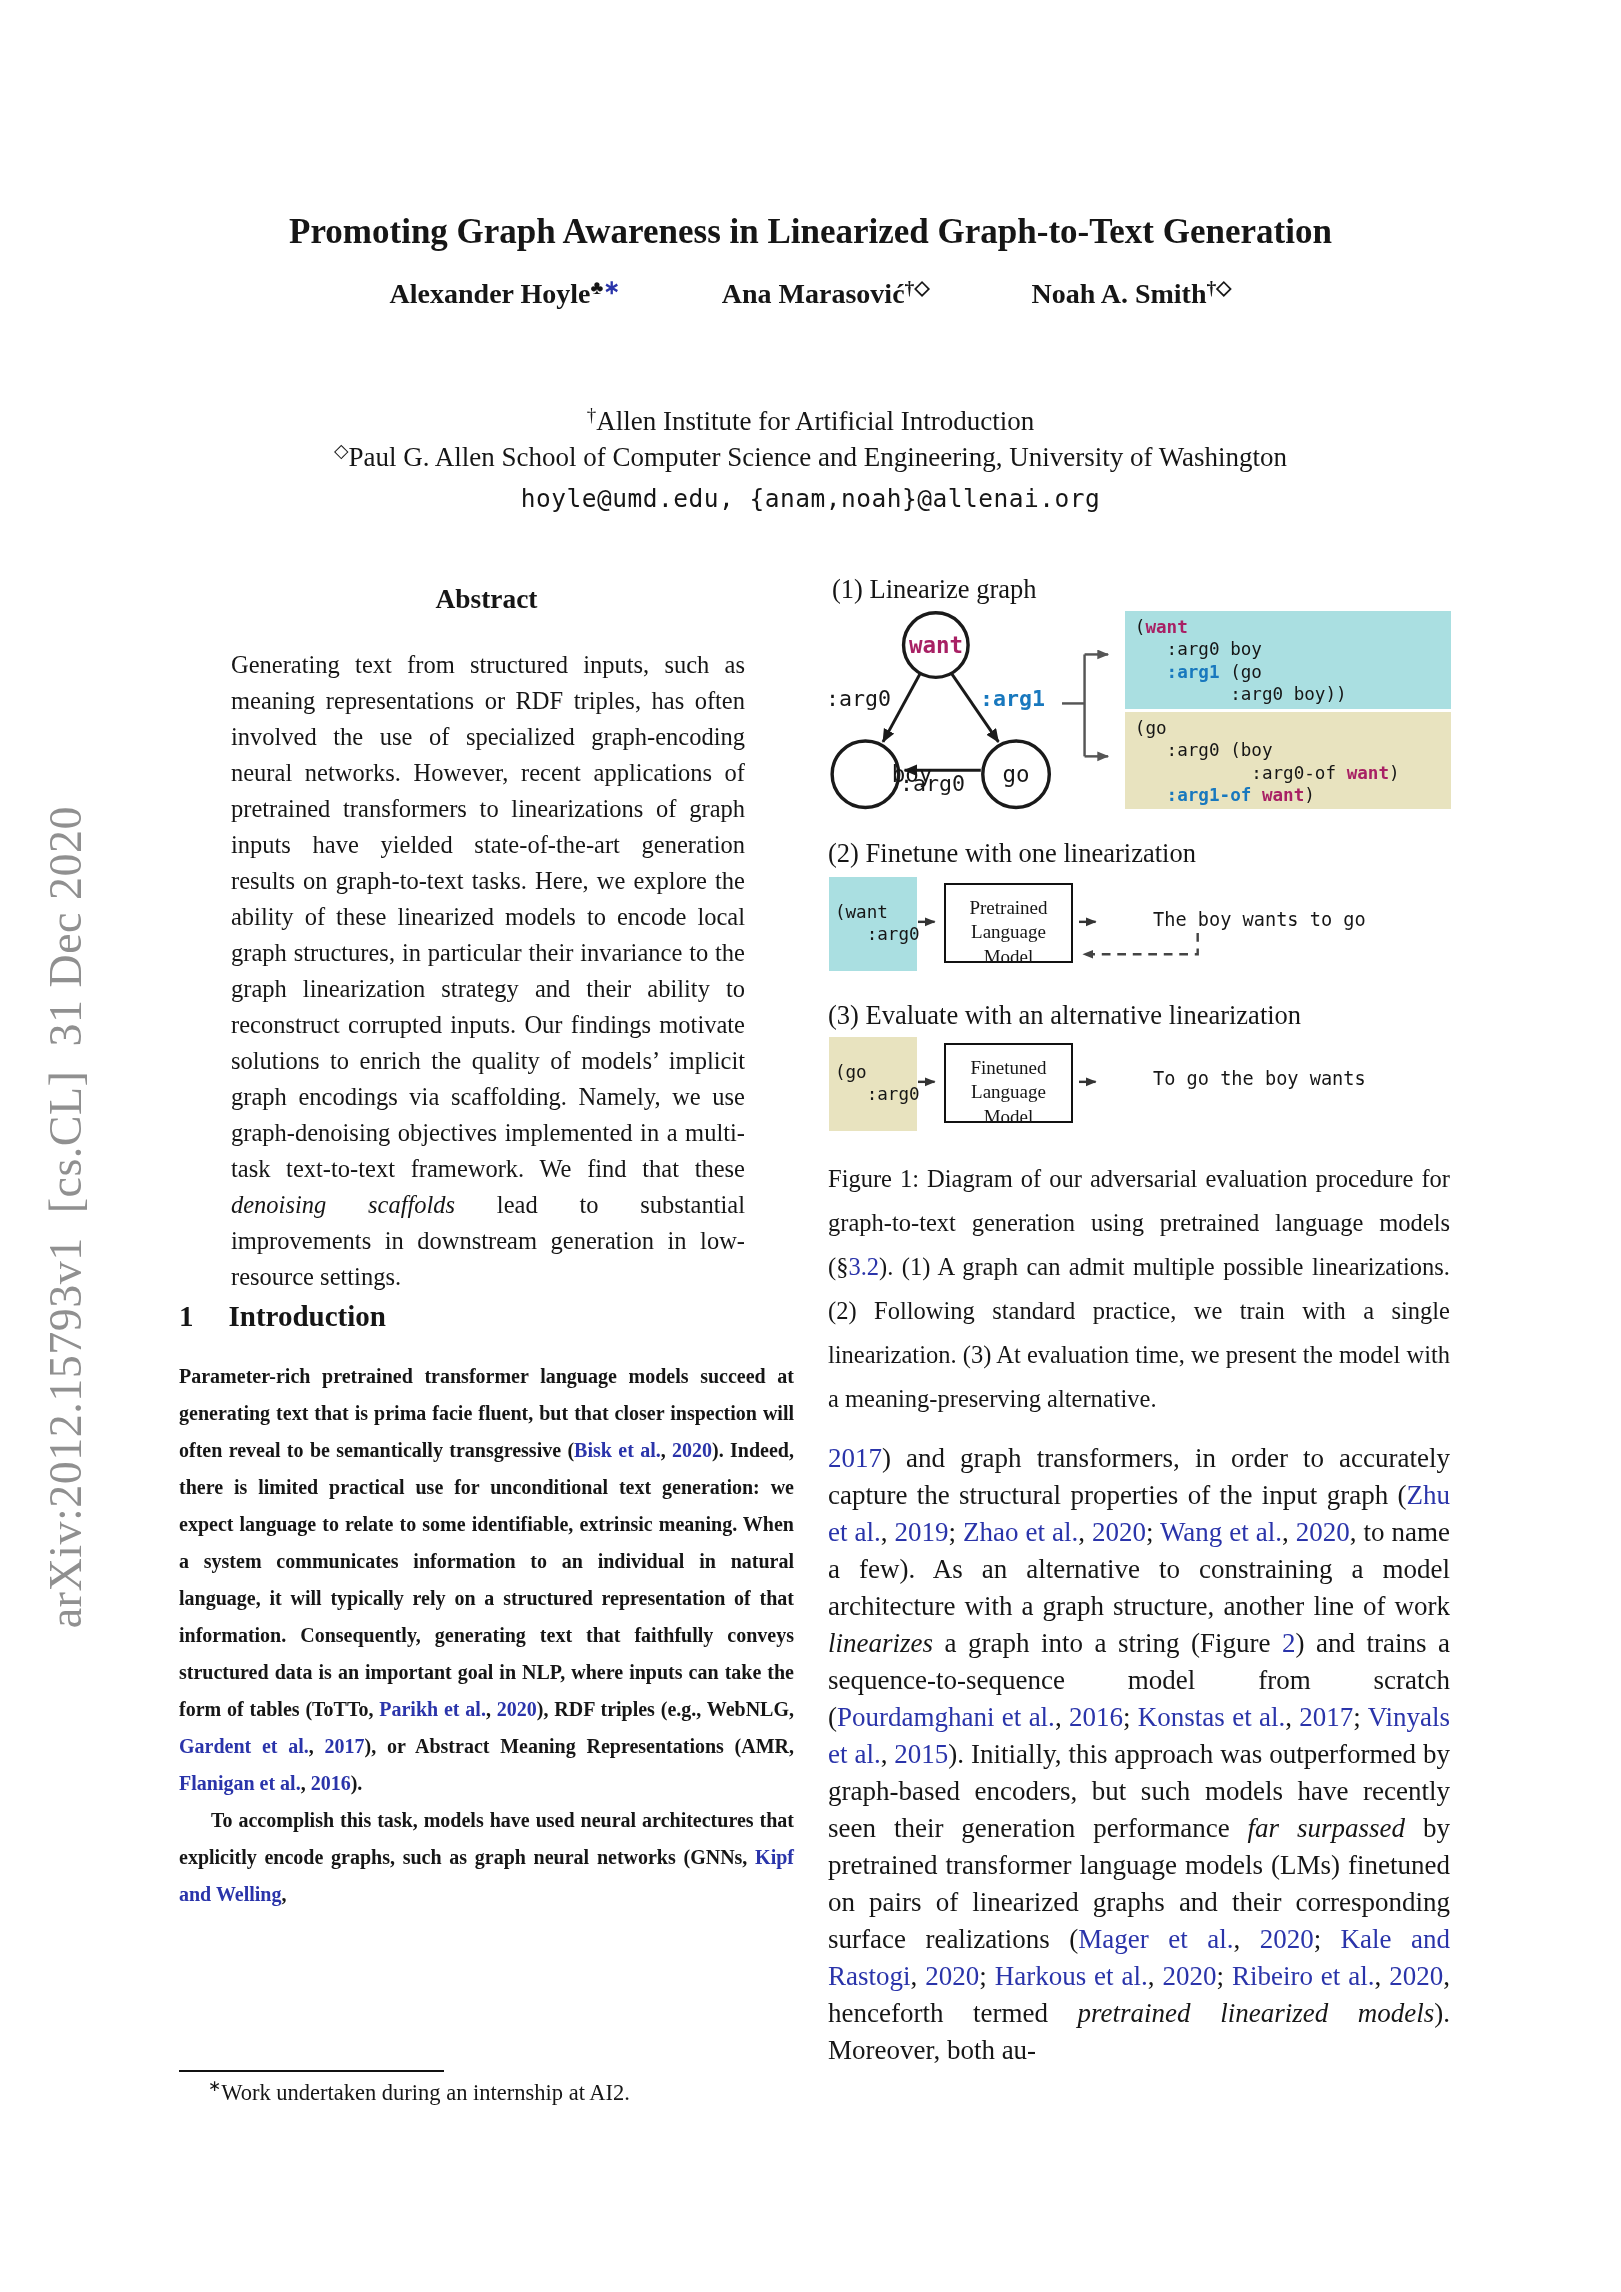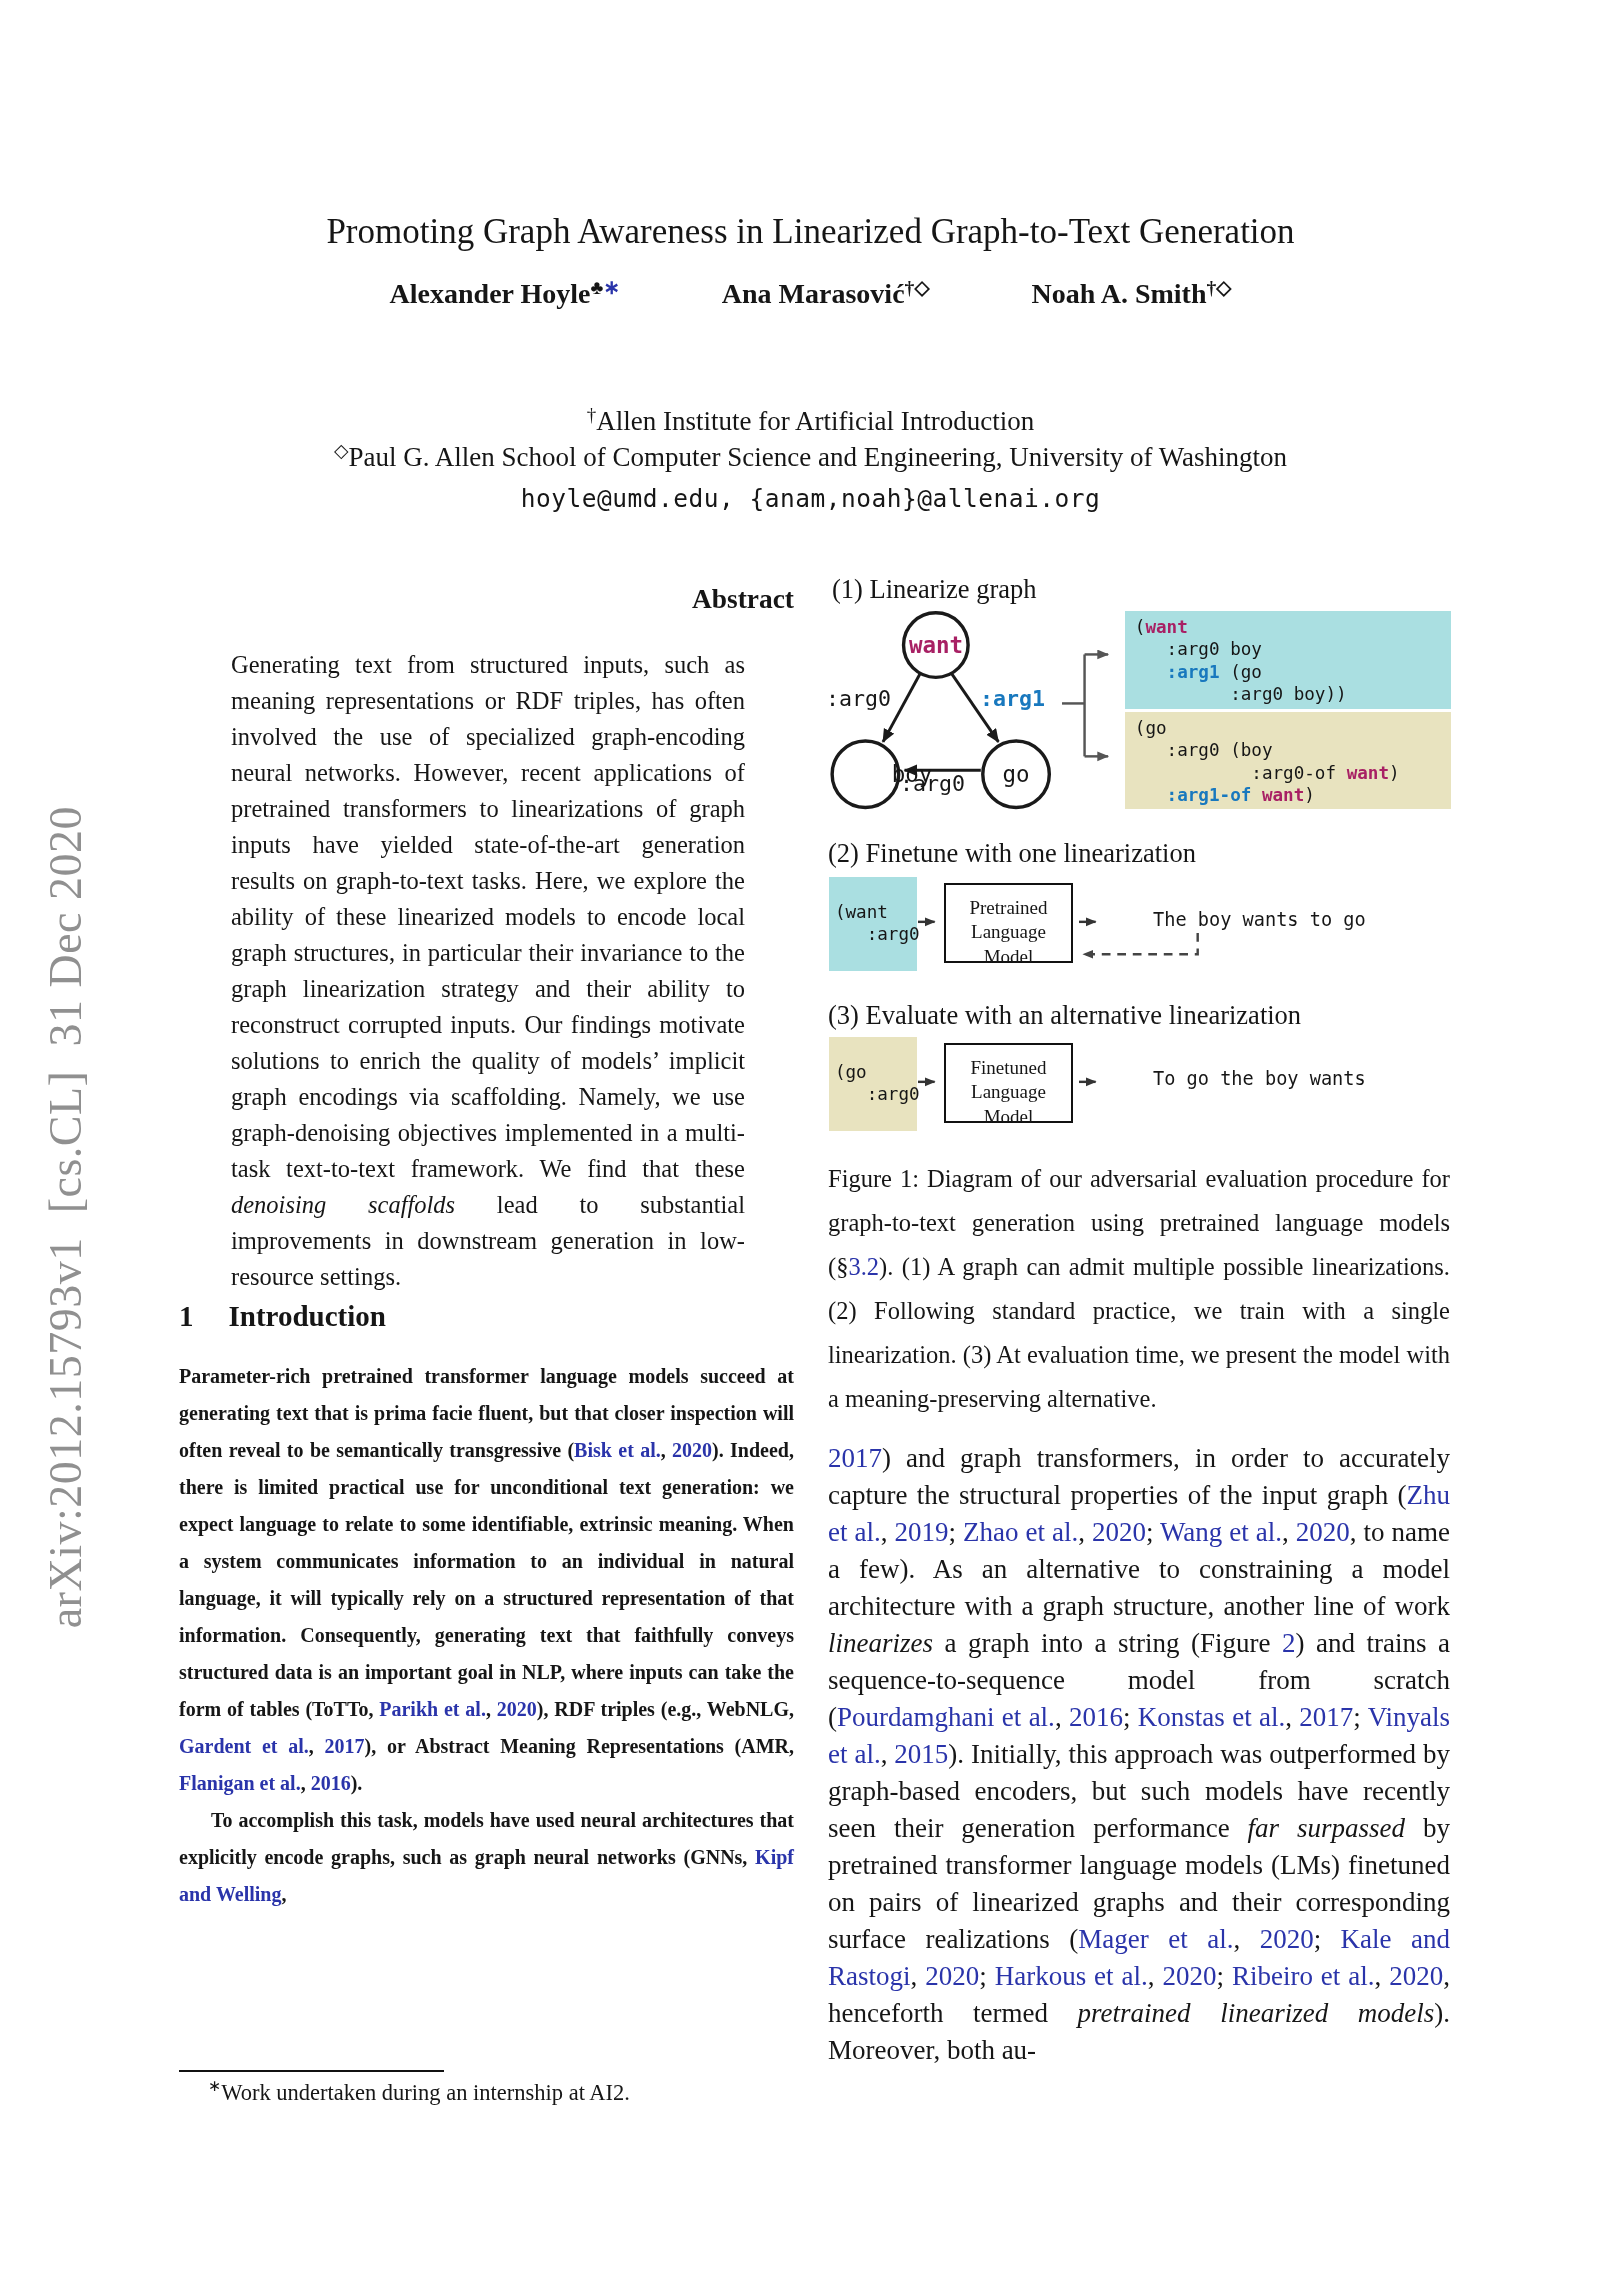--- a/index.html
+++ b/index.html
@@ -15,33 +15,33 @@
   .page{position:relative;width:1621px;height:2293px;background:#fff;overflow:hidden;
         font-family:"Liberation Serif",serif;color:var(--ink);}
   .abs{position:absolute;}
 
   
   .watermark{left:33px;top:727px;height:980px;width:65px;display:flex;align-items:center;justify-content:center;}
   .watermark span{writing-mode:vertical-rl;transform:rotate(180deg);white-space:pre;
     font-size:46px;color:var(--gray);letter-spacing:0.5px;}
 
   
-  .title{left:0;top:212px;width:1621px;text-align:center;font-size:35px;font-weight:normal;}
+  .title{left:0;top:212px;width:1621px;text-align:center;font-size:35px;font-weight:bold;}
   .authors{left:0;top:278px;width:1621px;display:flex;justify-content:center;gap:102px;font-size:28px;font-weight:bold;}
   .affil{left:0;width:1621px;text-align:center;font-size:27px;}
   .emails{left:0;top:484px;width:1621px;text-align:center;font-family:"DejaVu Sans Mono",monospace;font-size:24.5px;letter-spacing:0.5px;}
 
   .s-sup{font-size:70%;position:relative;top:-8.8px;}
   .s-l{color:var(--link);}
   .s-i{font-style:italic;}
   .s-m{color:var(--magenta);font-weight:bold;}
   .s-b{color:var(--figblue);font-weight:bold;}
 
   
-  .abstract-head{left:179px;top:584px;width:615px;text-align:right;font-size:27.4px;font-weight:bold;}
+  .abstract-head{left:179px;top:584px;width:615px;text-align:center;font-size:27.4px;font-weight:bold;}
   .abstract-body{left:231px;top:647px;width:514px;font-size:24.5px;line-height:36px;text-align:justify;}
   .sec-head{left:179px;top:1300px;font-size:29px;font-weight:bold;}
   .sec-head .gap{display:inline-block;width:35px;}
   .intro{left:179px;top:1358px;width:615px;font-size:20px;line-height:37px;text-align:justify;font-weight:bold;}
   .intro p{margin:0;}
   .intro p.indent{text-indent:32px;}
   .fn-rule{left:179px;top:2070px;width:265px;border-top:2.5px solid #111;}
   .footnote{left:179px;top:2079px;width:615px;font-size:22.5px;line-height:28px;text-indent:29px;}
 
   

